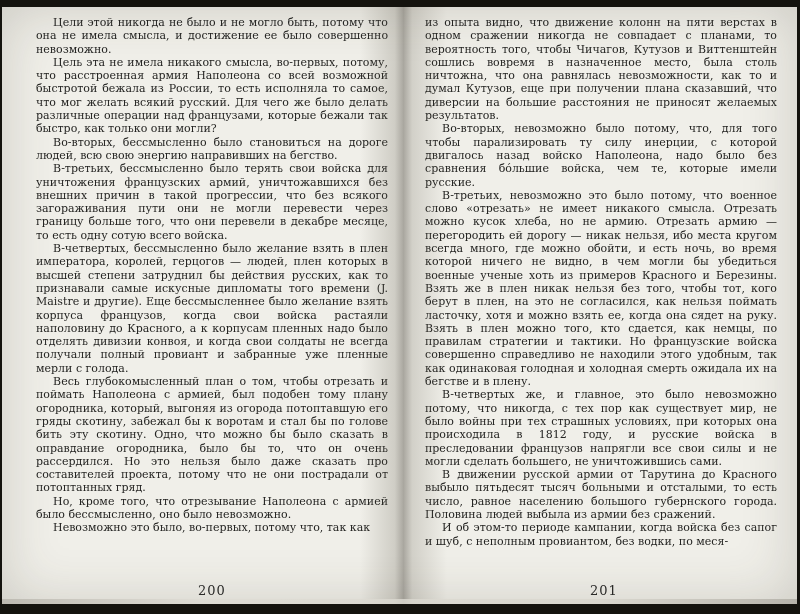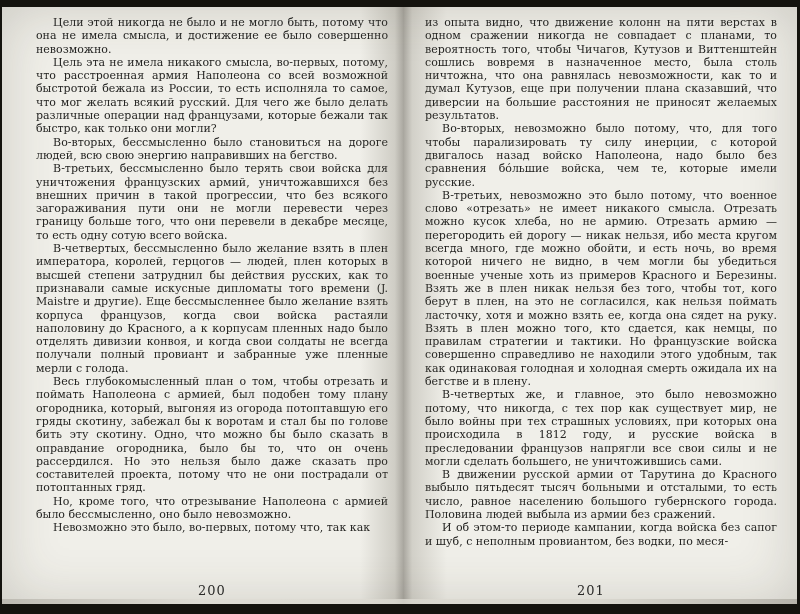--- a/index.html
+++ b/index.html
@@ -62,21 +62,21 @@
   .page-number {
     position: absolute;
     bottom: 6px;
     width: 352px;
     text-align: center;
     font-size: 13px;
     color: #2a2a28;
     letter-spacing: 1px;
   }
   .page-number.left  { left: 34px; }
-  .page-number.right { left: 413px; }
+  .page-number.right { left: 426px; }
 </style>
 </head>
 <body>
 
 <div class="photo">
   <div class="book-spread">
 
     <div class="page-text left">
         <p class="para">Цели этой никогда не было и не могло быть, потому что она не имела смысла, и достижение ее было совершенно невозможно.</p>
         <p class="para">Цель эта не имела никакого смысла, во-первых, потому, что расстроенная армия Наполеона со всей возможной быстротой бежала из России, то есть исполняла то самое, что мог желать всякий русский. Для чего же было делать различные операции над французами, которые бежали так быстро, как только они могли?</p>

